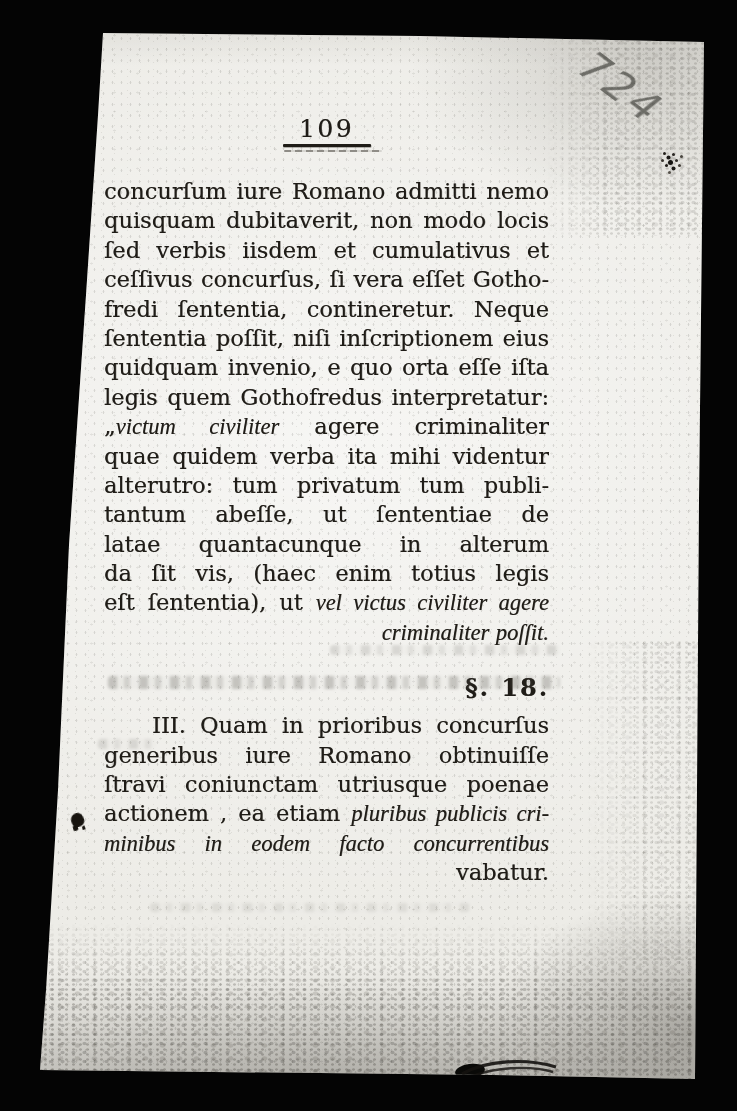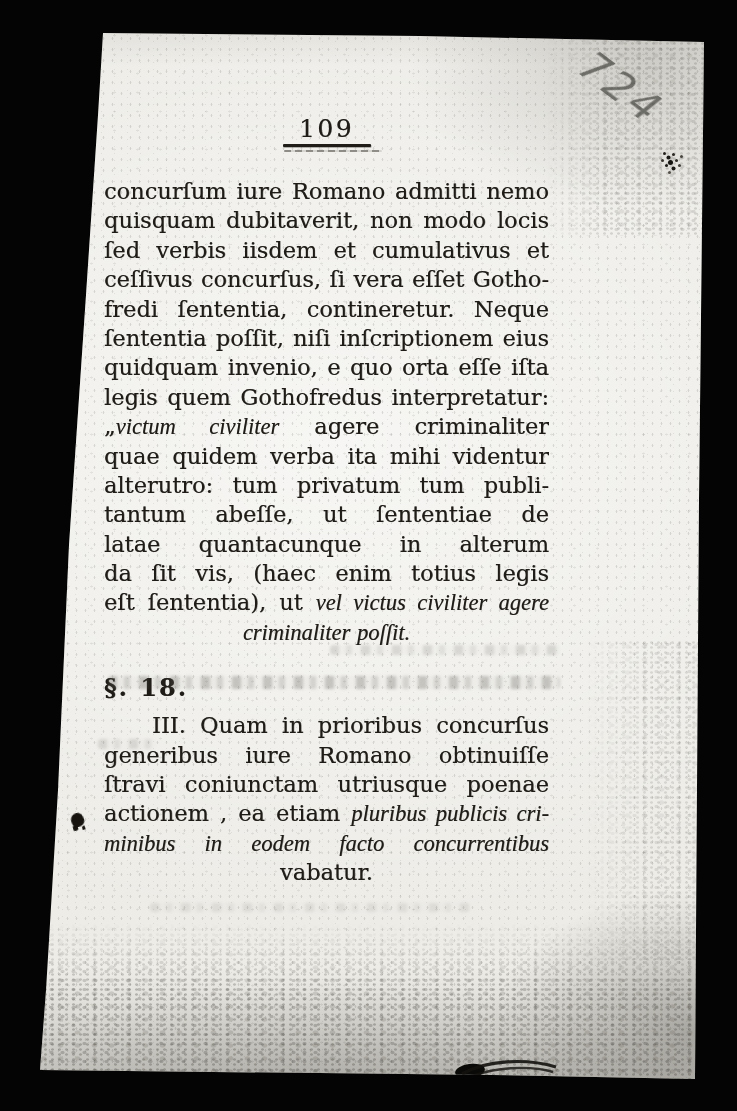--- a/index.html
+++ b/index.html
@@ -85,24 +85,24 @@
   }
   
   .textblock{
     position:absolute;left:104px;top:168px;width:445px;
     color:var(--ink);font-size:22.5px;line-height:29.4px;word-spacing:1px;
     text-shadow:.4px .25px .45px rgba(30,27,22,.55);
     margin-top:9px;
   }
   .line{height:29.4px;overflow:hidden;text-align:justify;white-space:normal;}
   .line.j::after{content:"";display:inline-block;width:100%;height:0;}
-  .line.nj{text-align:center;}
+  .line.nj{text-align:right;}
   .it{font-style:italic;font-family:Liberation Serif, serif;}
   .heading{
-    text-align:left;font-size:24px;font-weight:bold;letter-spacing:2px;
+    text-align:right;font-size:24px;font-weight:bold;letter-spacing:2px;
     margin:26px 0 8px;line-height:30px;
   }
   
   .bleedband{position:absolute;border-radius:4px;pointer-events:none;
     background:repeating-linear-gradient(90deg,rgba(92,90,83,.55) 0 9px,rgba(92,90,83,.08) 9px 16px,
                rgba(92,90,83,.38) 16px 22px,rgba(92,90,83,.05) 22px 31px);
     filter:blur(1.6px);}
   .band1{left:108px;top:676px;width:452px;height:13px;opacity:.55;}
   .band2{left:330px;top:645px;width:230px;height:10px;opacity:.32;}
   .band3{left:150px;top:903px;width:320px;height:9px;opacity:.20;}

